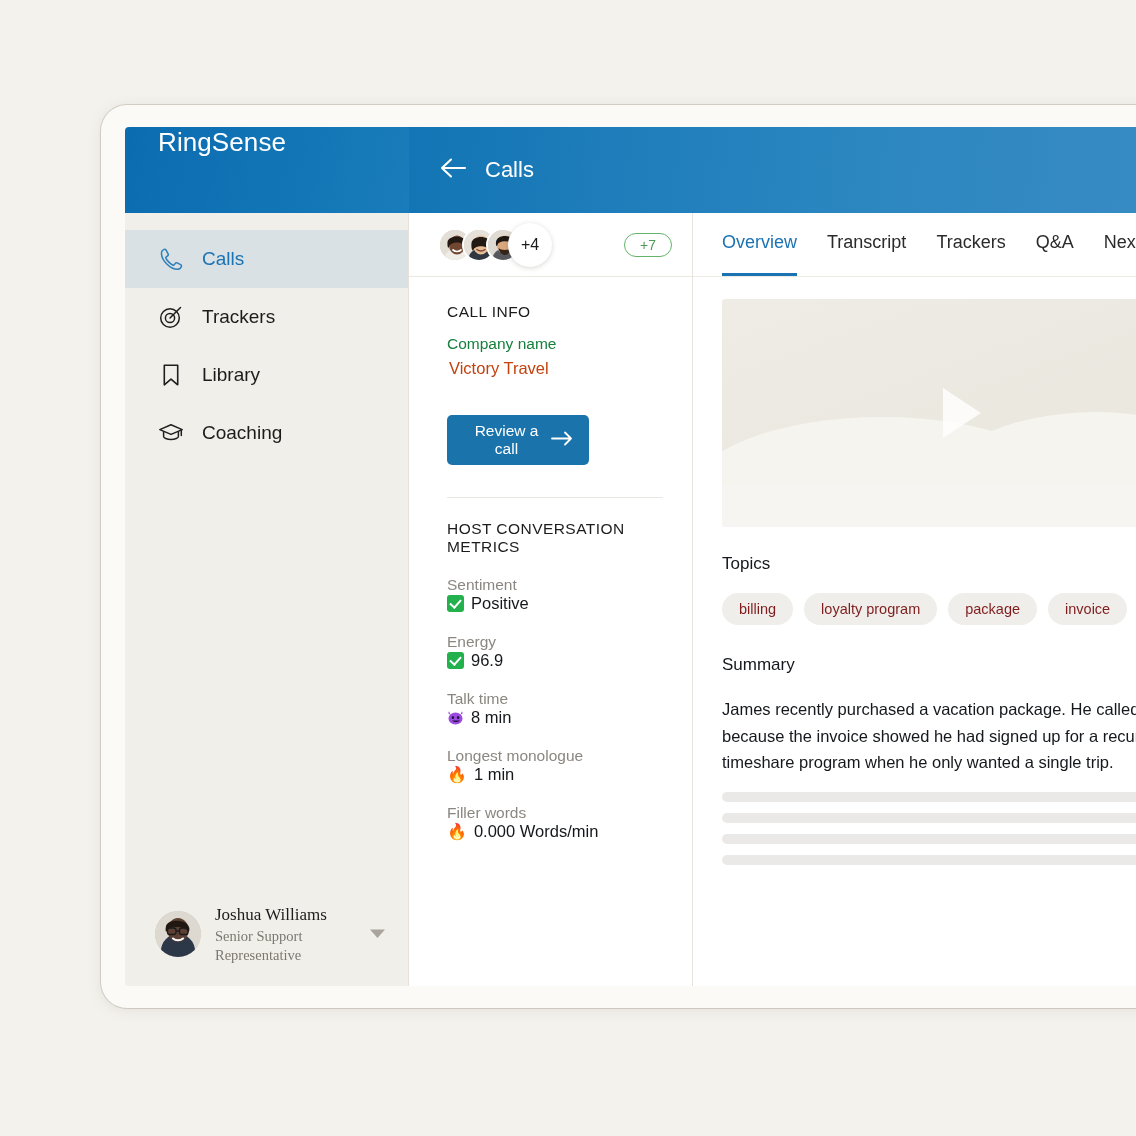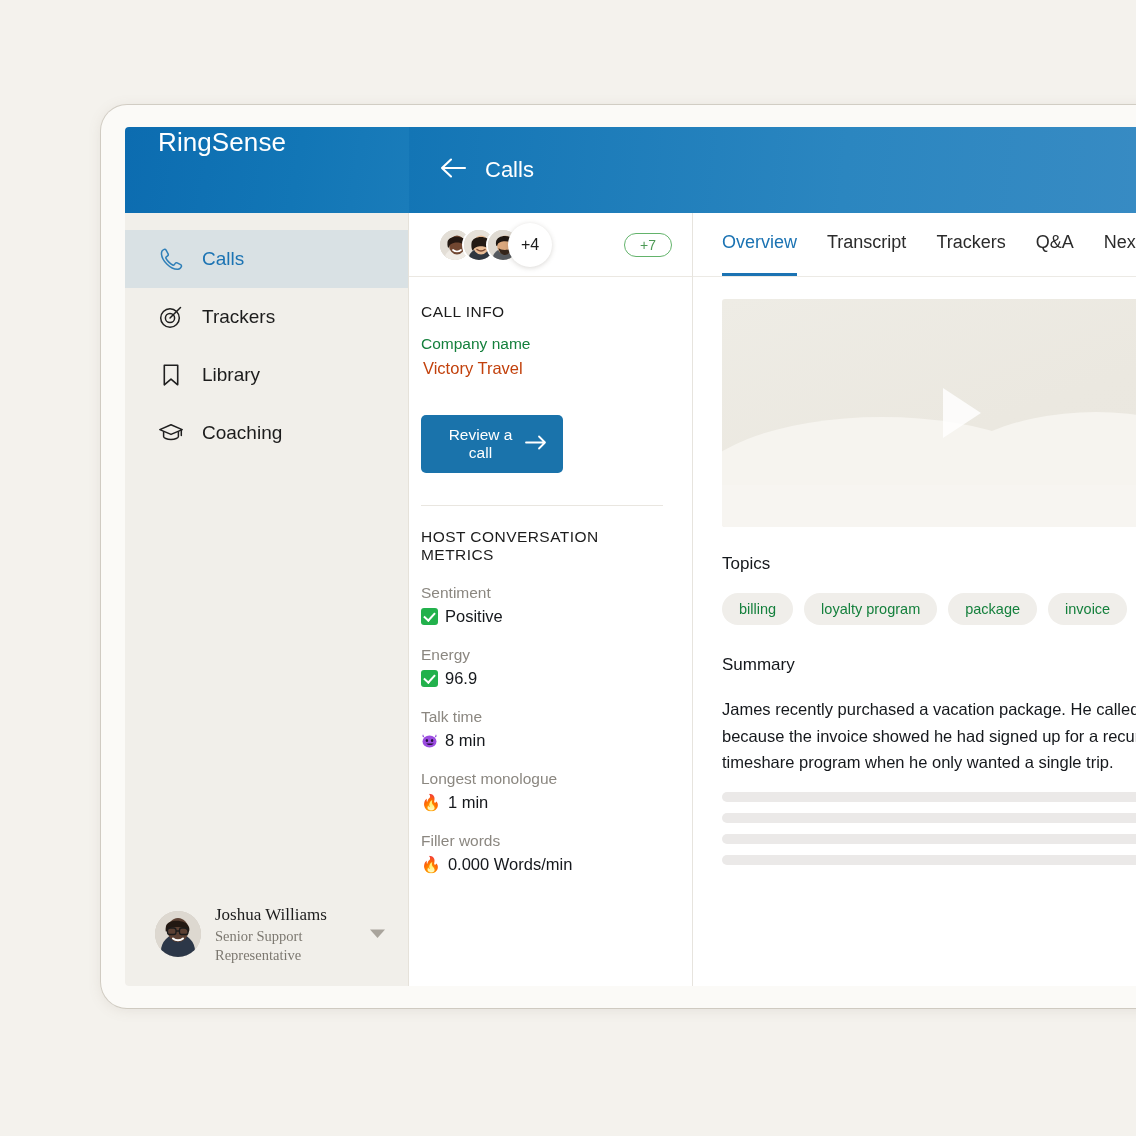--- a/index.html
+++ b/index.html
@@ -171,21 +171,21 @@
   #extra-badge {
     border: 1.4px solid #63b36b;
     color: #4e9a56;
     border-radius: 20px;
     font-size: 14px;
     padding: 3px 15px;
     background: #ffffff;
     white-space: nowrap;
   }
 
-  .panel-section { padding: 26px 29px 0 12px; }
+  .panel-section { padding: 26px 29px 0 38px; }
   .section-title {
     font-size: 15.5px;
     letter-spacing: .45px;
     color: #1c1c1c;
     font-weight: 400;
     text-transform: uppercase;
   }
   .field-label {
     font-size: 15.5px;
     color: #15803d;
@@ -197,39 +197,39 @@
     margin-top: 6px;
     padding-left: 2px;
   }
 
   #review-call-button {
     margin: 37px 0 0 0;
     background: #1a73ab;
     color: #ffffff;
     border: none;
     border-radius: 5px;
-    height: 58px;
+    height: 50px;
     width: 142px;
     display: flex;
     align-items: center;
     justify-content: space-between;
     padding: 0 16px 0 15px;
     cursor: pointer;
     font-family: inherit;
   }
   #review-call-label { font-size: 15.5px; }
 
   #panel-divider {
     height: 1px; background: #e9e6e0; margin: 32px 0 0 0;
   }
 
   .metric { margin-top: 20px; }
   .metric-label { font-size: 15.5px; color: #8b8780; }
   .metric-value {
-    font-size: 16.5px; color: #15181c; margin-top: 5px;
+    font-size: 16.5px; color: #15181c; 
     display: flex; align-items: center; gap: 7px;
   }
   .emoji-check {
     width: 17px; height: 17px; border-radius: 3px;
     background: #22b14c; display: inline-block; position: relative;
     flex: 0 0 17px;
   }
   .emoji-check::after {
     content: ""; position: absolute;
     left: 5px; top: 2px; width: 5px; height: 9px;
@@ -302,21 +302,21 @@
   }
   #topics-block { margin-top: 27px; }
   #topic-chips {
     display: flex; gap: 11px; margin-top: 19px; flex-wrap: nowrap;
   }
   .topic-chip {
     background: #f0eeea;
     border-radius: 18px;
     padding: 8px 17px;
     font-size: 14.5px;
-    color: #15803d;
+    color: #7f1d1d;
     white-space: nowrap;
     cursor: pointer;
   }
 
   #summary-block { margin-top: 30px; }
   #summary-text {
     margin-top: 21px;
     font-size: 16.5px;
     line-height: 1.62;
     color: #15181c;

